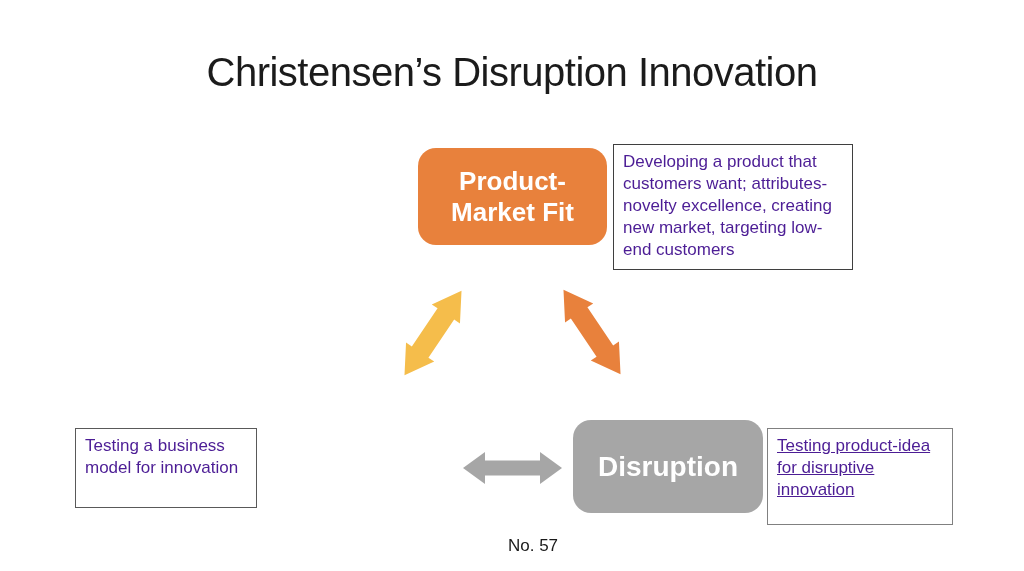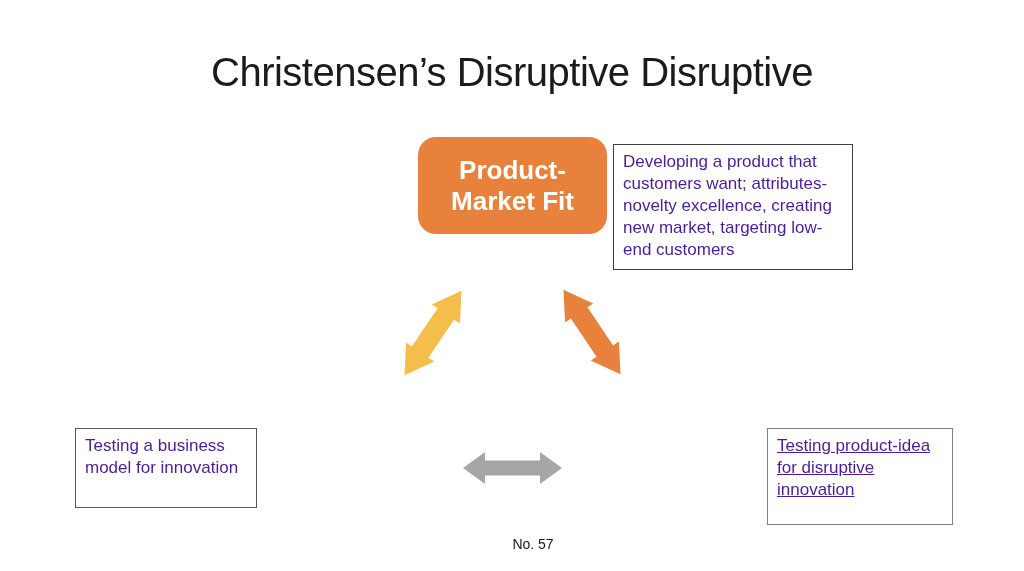--- a/index.html
+++ b/index.html
@@ -31,21 +31,21 @@
     box-sizing: border-box;
     border-radius: 18px;
     color: #ffffff;
     font-weight: 700;
     display: flex;
     align-items: center;
     justify-content: center;
     text-align: center;
   }
   .node-pmf {
-    left: 418px; top: 137px;
+    left: 418px; top: 148px;
     width: 189px; height: 97px;
     font-size: 26px;
     line-height: 31px;
     padding: 0 12px;
   }
   .node-scope {
     left: 262px; top: 420px;
     width: 188px; height: 92px;
     font-size: 28px;
   }
@@ -92,40 +92,43 @@
     transform: rotate(56deg);
   }
   .arrow-scope-disruption {
     left: 463px; top: 452px;
   }
   .footer {
     position: absolute;
     left: 473px; top: 536px;
     width: 120px;
     text-align: center;
-    font-size: 14px;
+    font-size: 17px;
     color: #1a1a1a;
   }
 </style>
 </head>
 <body>
 
 <div id="slide">
 
-  <div class="title">Christensen’s Disruptive Disruptive</div>
+  <div class="title">Christensen’s Disruption Innovation</div>
 
   <div class="node node-pmf" style="background-color: rgb(232, 129, 60);">
     <span>Product-Market Fit</span>
   </div>
 
   <div class="anno anno-pmf">Developing a product that customers want; attributes-novelty excellence, creating new market, targeting low-end customers</div>
 
 
   <div class="anno anno-scope">Testing a business model for innovation</div>
 
+  <div class="node node-disruption" style="background-color: rgb(166, 166, 166);">
+    <span>Disruption</span>
+  </div>
 
   <div class="anno anno-disruption">Testing product-idea for disruptive innovation</div>
 
   <svg class="arrow arrow-scope-pmf" width="102" height="34" viewBox="0 0 102 34">
     <polygon points="0,17 28,0 28,7 74,7 74,0 102,17 74,34 74,27 28,27 28,34" fill="#F5BD4B"></polygon>
   </svg>
 
   <svg class="arrow arrow-pmf-disruption" width="102" height="34" viewBox="0 0 102 34">
     <polygon points="0,17 28,0 28,7 74,7 74,0 102,17 74,34 74,27 28,27 28,34" fill="#E8813C"></polygon>
   </svg>

